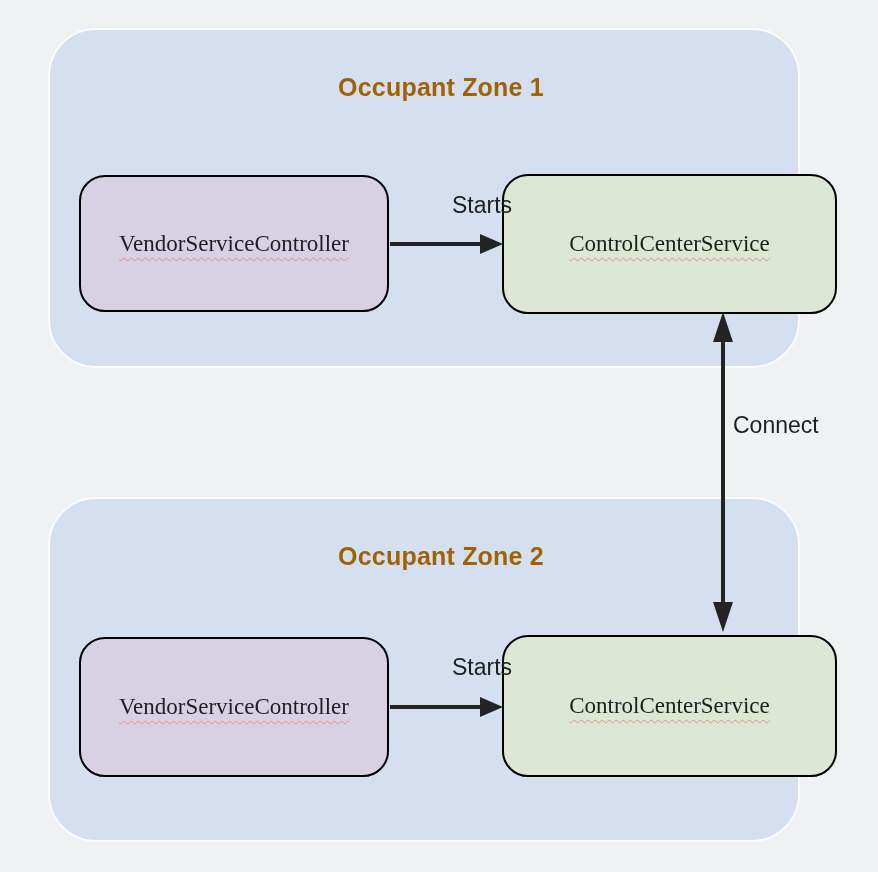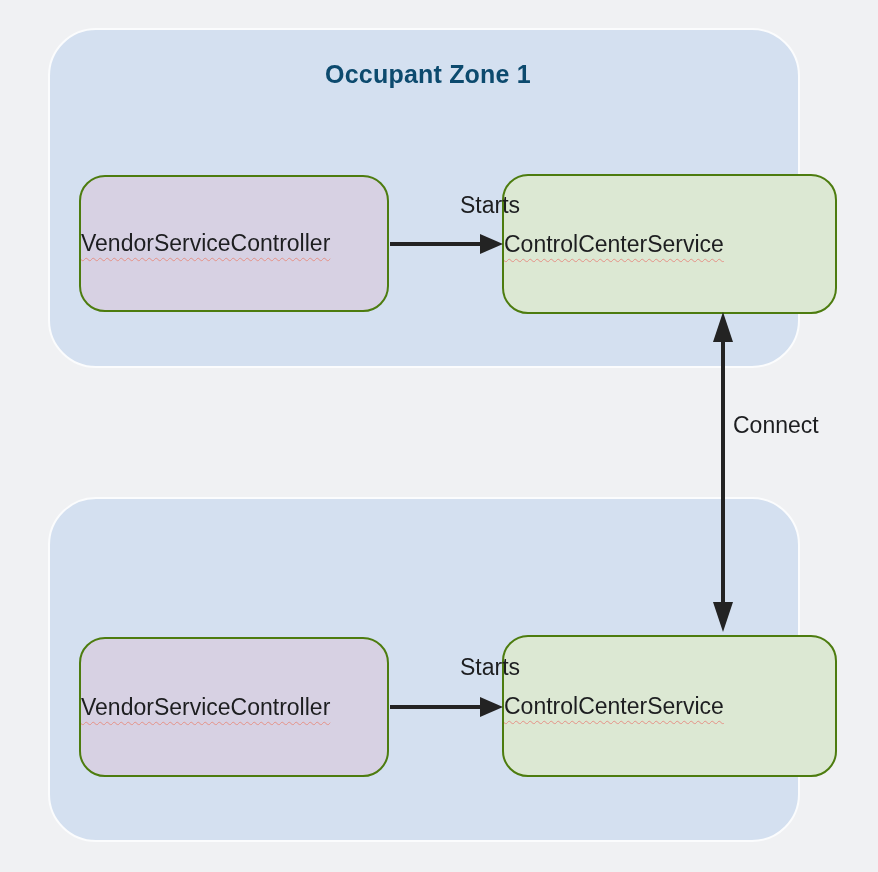--- a/index.html
+++ b/index.html
@@ -25,35 +25,36 @@
     border-radius: 48px;
     box-sizing: border-box;
   }
   .zone-1 { top: 28px;  height: 340px; }
   .zone-2 { top: 497px; height: 345px; }
   .zone-title {
     position: absolute;
     left: 0;
     top: 26px;
     width: 100%;
-    margin: 4px;
+    margin: 17px;
     text-align: center;
     font-size: 25px;
     font-weight: 700;
-    color: #0c4a6e;
+    color: #a16207;
     letter-spacing: 0.2px;
   }
   .node {
     position: absolute;
-    border: 2px solid #4d7c0f;
+    border: 2px solid #000000;
     border-radius: 26px;
     box-sizing: border-box;
     display: flex;
     align-items: center;
-    justify-content: flex-start;
+    justify-content: center;
+    font-family: Liberation Serif, serif;
   }
   .node-vendor {
     left: 29px;
     width: 310px;
     background: #d7d1e3;
   }
   .node-control {
     left: 452px;
     width: 335px;
     background: #dce8d3;
@@ -67,21 +68,21 @@
     color: #1d1e20;
     white-space: nowrap;
     text-decoration-line: underline;
     text-decoration-style: wavy;
     text-decoration-color: #e59186;
     text-decoration-thickness: 1px;
     text-underline-offset: 6px;
   }
   .starts-label {
     position: absolute;
-    left: 340px;
+    left: 332px;
     width: 112px;
     text-align: center;
     font-size: 23px;
     color: #1d1e20;
     padding-left: 44px;
   }
   .zone-1 .starts-label { top: 162px; }
   .zone-2 .starts-label { top: 155px; }
   .starts-arrow {
     position: absolute;
@@ -125,20 +126,21 @@
 
     <div class="starts-label">Starts</div>
 
     <svg class="starts-arrow" viewBox="0 0 114 24" aria-hidden="true">
       <line x1="0" y1="12" x2="94" y2="12" stroke="#232323" stroke-width="4"></line>
       <polygon points="113,12 90,2 90,22" fill="#232323"></polygon>
     </svg>
   </section>
 
   <section class="zone zone-2">
+    <h2 class="zone-title">Occupant Zone 2</h2>
 
     <div class="node node-vendor">
       <span class="code-label">VendorServiceController</span>
     </div>
 
     <div class="node node-control">
       <span class="code-label">ControlCenterService</span>
     </div>
 
     <div class="starts-label">Starts</div>

